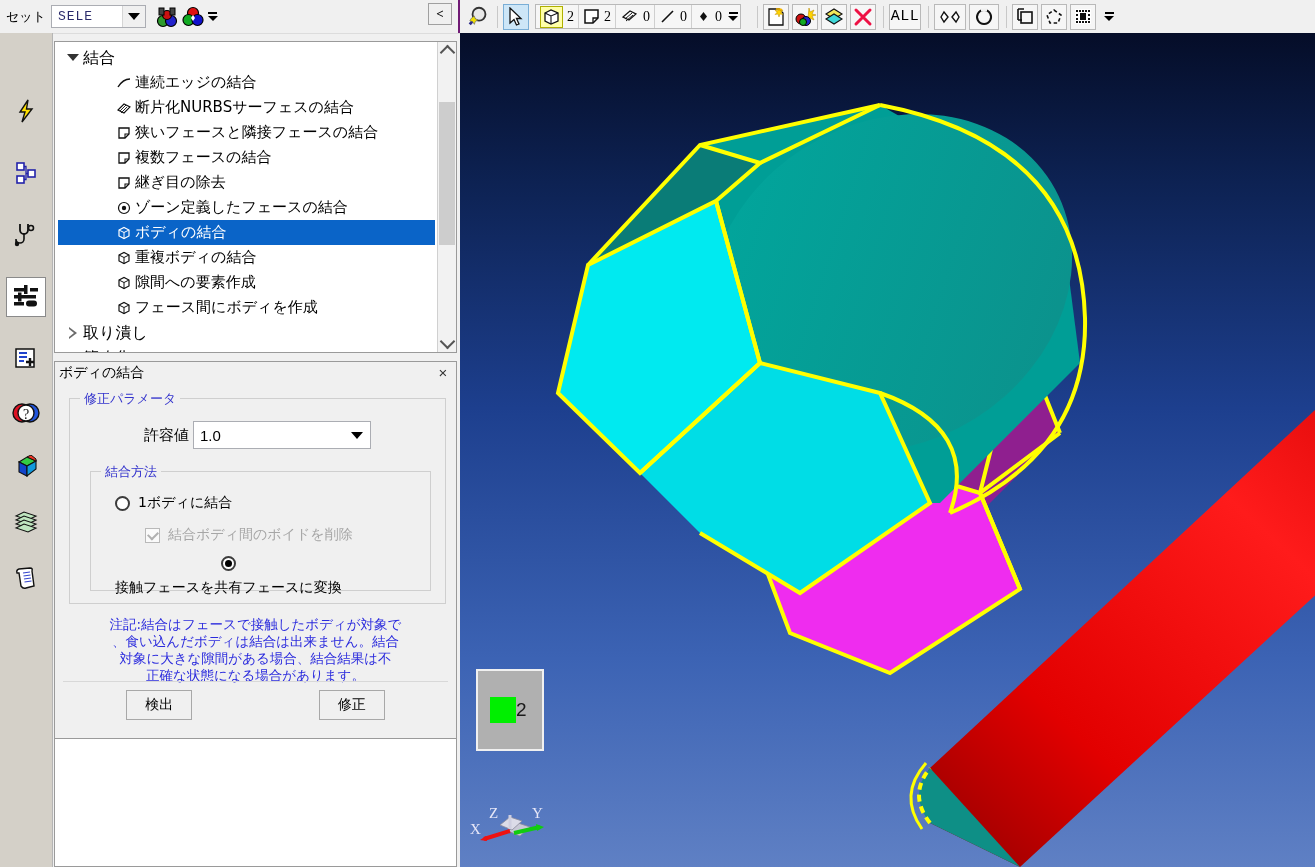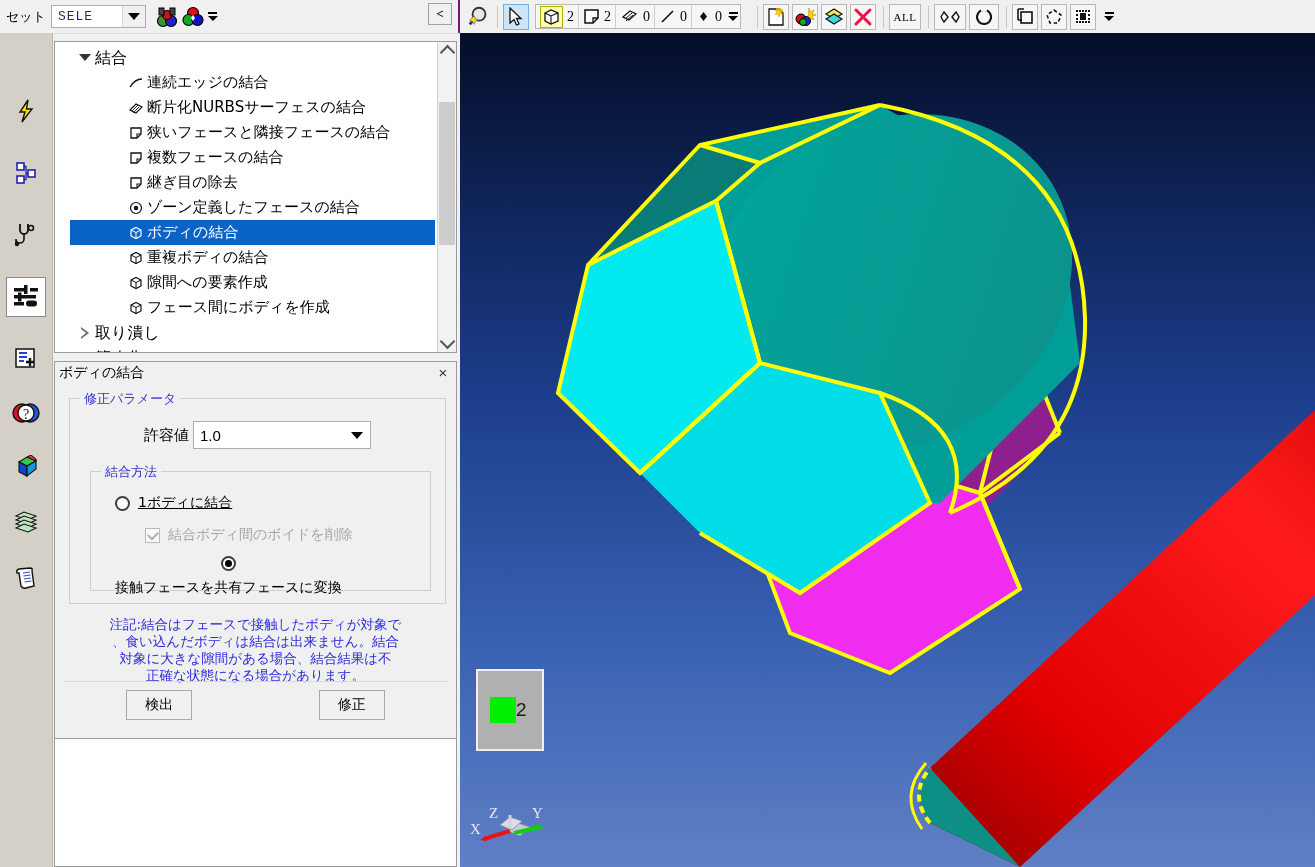--- a/index.html
+++ b/index.html
@@ -56,21 +56,21 @@
   
   .leftbar{position:absolute;left:0;top:33px;width:52px;height:834px;background:#d4d0c8;
            border-right:1px solid #b5b5b5;}
   .lb-item{position:absolute;left:6px;width:40px;height:40px;display:flex;align-items:center;
            justify-content:center;}
   .lb-item.active{background:#fff;border:1px solid #8a8a8a;box-sizing:border-box;}
 
   
   .treepanel{position:absolute;left:54px;top:41px;width:403px;height:312px;background:#fff;
              border:1px solid #9a9a9a;box-sizing:border-box;overflow:hidden;}
-  .tree{position:absolute;left:0;top:0;right:19px;top:0;bottom:0;padding:3px 0 0 12px;}
+  .tree{position:absolute;left:0;top:0;right:19px;top:0;bottom:0;padding:3px 0 0 0;}
   .trow{height:25px;display:flex;align-items:center;white-space:nowrap;}
   .trow.sel{background:#0a64c8;color:#fff;margin-left:3px;margin-right:2px;}
   .tw{width:20px;display:flex;align-items:center;justify-content:center;flex:0 0 20px;}
   .tri-dn{width:0;height:0;border-left:6px solid transparent;border-right:6px solid transparent;
           border-top:7px solid #333;}
   .tri-rt-o{width:11px;height:12px;position:relative;}
   .tri-rt-o::before{content:"";position:absolute;left:1px;top:0;width:0;height:0;
           border-top:6px solid transparent;border-bottom:6px solid transparent;border-left:8px solid #6b6b6b;}
   .tri-rt-o::after{content:"";position:absolute;left:1px;top:2px;width:0;height:0;
           border-top:4px solid transparent;border-bottom:4px solid transparent;border-left:5px solid #fff;}
@@ -266,21 +266,21 @@
       </div>
       <div class="icon-btn framed" style="margin-left:3px;">
         <svg width="20" height="20" viewBox="0 0 20 20">
           <path d="M3 3 L17 17 M17 3 L3 17" stroke="#ee1144" stroke-width="3" stroke-linecap="round"></path>
         </svg>
       </div>
 
       <span class="sep-v" style="margin-left:7px;"></span>
 
       <div class="icon-btn framed" style="width:32px;">
-        <span style="font-size:11px;font-family:Liberation Serif, serif;letter-spacing:0.5px;">ALL</span>
+        <span style="font-size:15px;font-family:Liberation Mono, monospace;letter-spacing:0.5px;">ALL</span>
       </div>
 
       <span class="sep-v" style="margin-left:7px;"></span>
 
       <div class="icon-btn framed" style="width:32px;">
         <svg width="26" height="16" viewBox="0 0 26 16">
           <path d="M4 8 L7 3 L11 8 L7 13 Z" fill="#fff" stroke="#111" stroke-width="1.4"></path>
           <path d="M15 8 L19 3 L22 8 L19 13 Z" fill="#fff" stroke="#111" stroke-width="1.4"></path>
         </svg>
       </div>
@@ -569,21 +569,21 @@
             <span class="v">1.0</span>
             <span class="ab">
                 <i class="caret-dn"></i>
               </span>
           </div>
         </div>
 
         <div class="grp" style="left:20px;right:14px;top:72px;height:120px;">
           <span class="cap">結合方法</span>
 
-          <div class="opt" style="position:absolute;left:24px;top:22px;text-decoration:underline;">
+          <div class="opt" style="position:absolute;left:24px;top:22px;">
             <span class="radio"></span>
             <span class="txt">1ボディに結合</span>
           </div>
 
           <div class="opt" style="position:absolute;left:54px;top:54px;">
             <span class="cbx">
                 <i class="tick"></i>
               </span>
             <span class="txt dis">結合ボディ間のボイドを削除</span>
           </div>

